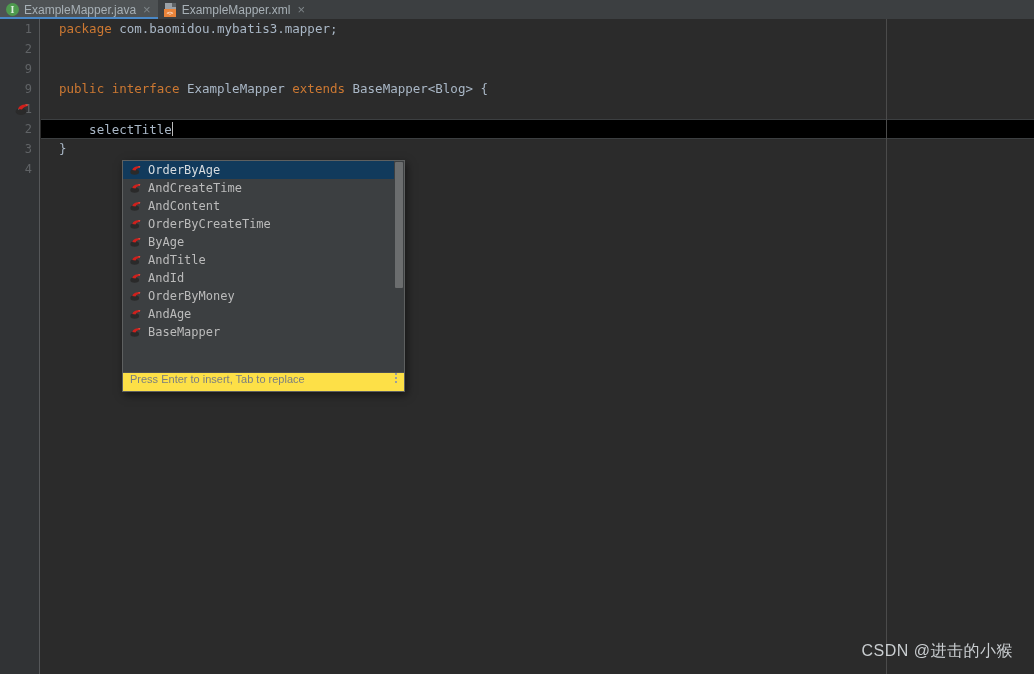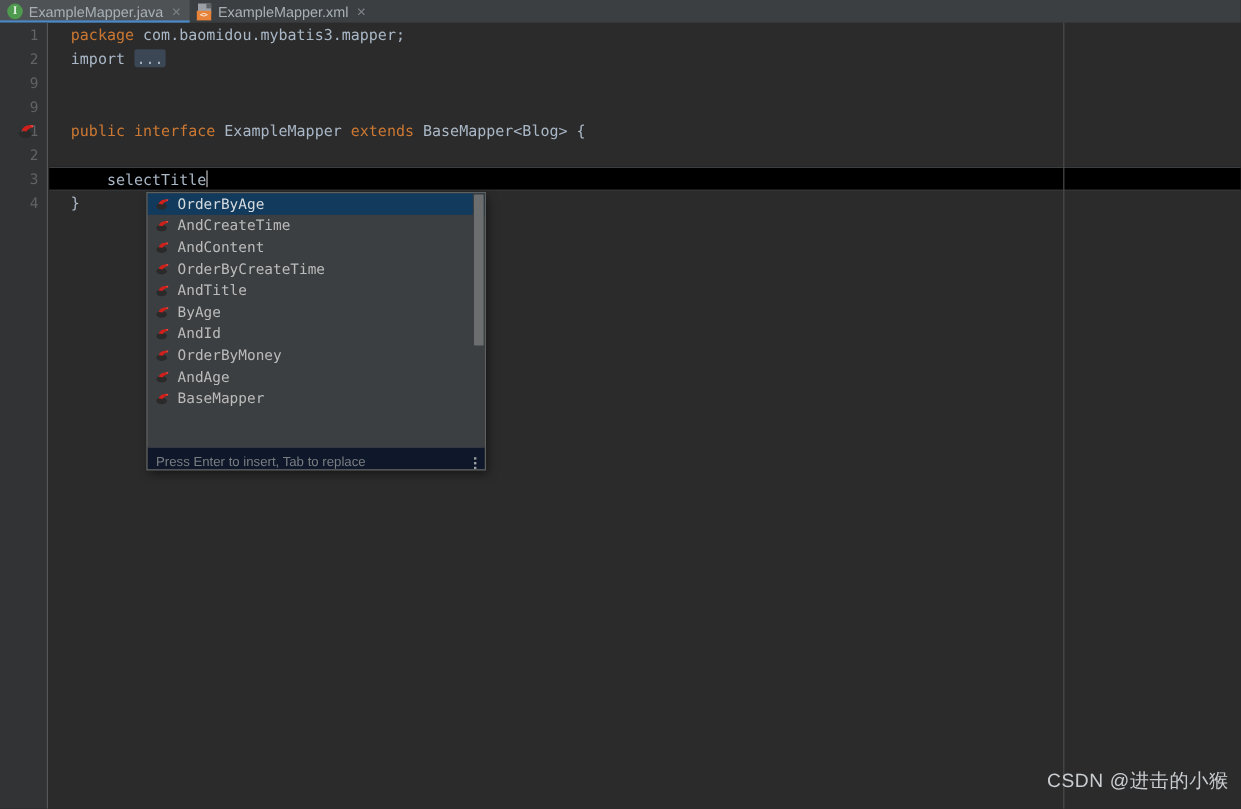--- a/index.html
+++ b/index.html
@@ -232,24 +232,24 @@
     top: 1px; right: 1px;
     width: 8px;
     height: 126px;
     background: #6B6D6E;
     border-radius: 1px;
   }
   .popup-footer {
     position: absolute;
     left: 0; right: 0; bottom: 0;
     height: 19px;
-    background: #0f172a;
+    background: #fde047;
     border-top: 1px solid #4E5052;
     display: flex;
-    align-items: flex-end;
+    align-items: flex-start;
     justify-content: space-between;
     padding: 0 7px 0 7px;
   }
   .popup-hint {
     font-family: "Liberation Sans", sans-serif;
     font-size: 11px;
     color: #7A7E80;
   }
   .kebab {
     display: flex;
@@ -266,21 +266,21 @@
   
   .icon-bird {
     width: 13px; height: 12px;
     position: relative;
     flex: none;
   }
 
   
   .watermark {
     position: absolute;
-    right: 10px;
+    right: 21px;
     bottom: 12px;
     font-family: "Liberation Sans", sans-serif;
     font-size: 16px;
     color: #C9CDD0;
     letter-spacing: 0.5px;
     white-space: nowrap;
   }
 </style>
 </head>
 <body>
@@ -327,21 +327,20 @@
         <path d="M4 7 C5 3.5 9 2 12.5 2.6 L13.6 4 C11 4.6 9 5.6 8 7.6 Z" fill="#D0201C"></path>
         <path d="M11 2.2 L14 2.4 L13.2 4.2 Z" fill="#F24A3A"></path>
         <circle cx="4.6" cy="7.4" r="0.7" fill="#555"></circle>
       </svg>
     </div>
 
     <div class="code-area">
 
       <div class="codeline"><span class="kw">package</span><span class="plain"> com.baomidou.mybatis3.mapper;</span></div>
 
-      <div class="codeline"><span class="plain">import</span><span class="plain"> </span><span class="folded">...</span></div>
 
       <div class="codeline"> </div>
       <div class="codeline"> </div>
 
       <div class="codeline"><span class="kw">public</span><span class="plain"> </span><span class="kw">interface</span><span class="plain"> ExampleMapper </span><span class="kw">extends</span><span class="plain"> BaseMapper&lt;Blog&gt; {</span></div>
 
       <div class="codeline"> </div>
 
       <div class="codeline caret-line"><span class="plain">    selectTitle</span><span class="caret"></span></div>
 
@@ -390,30 +389,30 @@
           </svg>
           <span>OrderByCreateTime</span>
         </div>
 
         <div class="popup-row">
           <svg class="icon-bird" viewBox="0 0 16 14">
             <ellipse cx="7" cy="9.5" rx="5.4" ry="3.4" fill="#2A2A2A"></ellipse>
             <path d="M4 7 C5 3.5 9 2 12.5 2.6 L13.6 4 C11 4.6 9 5.6 8 7.6 Z" fill="#D0201C"></path>
             <path d="M11 2.2 L14 2.4 L13.2 4.2 Z" fill="#F24A3A"></path>
           </svg>
+          <span>ByAge</span>
+        </div>
+
+        <div class="popup-row">
+          <svg class="icon-bird" viewBox="0 0 16 14">
+            <ellipse cx="7" cy="9.5" rx="5.4" ry="3.4" fill="#2A2A2A"></ellipse>
+            <path d="M4 7 C5 3.5 9 2 12.5 2.6 L13.6 4 C11 4.6 9 5.6 8 7.6 Z" fill="#D0201C"></path>
+            <path d="M11 2.2 L14 2.4 L13.2 4.2 Z" fill="#F24A3A"></path>
+          </svg>
           <span>AndTitle</span>
-        </div>
-
-        <div class="popup-row">
-          <svg class="icon-bird" viewBox="0 0 16 14">
-            <ellipse cx="7" cy="9.5" rx="5.4" ry="3.4" fill="#2A2A2A"></ellipse>
-            <path d="M4 7 C5 3.5 9 2 12.5 2.6 L13.6 4 C11 4.6 9 5.6 8 7.6 Z" fill="#D0201C"></path>
-            <path d="M11 2.2 L14 2.4 L13.2 4.2 Z" fill="#F24A3A"></path>
-          </svg>
-          <span>ByAge</span>
         </div>
 
         <div class="popup-row">
           <svg class="icon-bird" viewBox="0 0 16 14">
             <ellipse cx="7" cy="9.5" rx="5.4" ry="3.4" fill="#2A2A2A"></ellipse>
             <path d="M4 7 C5 3.5 9 2 12.5 2.6 L13.6 4 C11 4.6 9 5.6 8 7.6 Z" fill="#D0201C"></path>
             <path d="M11 2.2 L14 2.4 L13.2 4.2 Z" fill="#F24A3A"></path>
           </svg>
           <span>AndId</span>
         </div>

